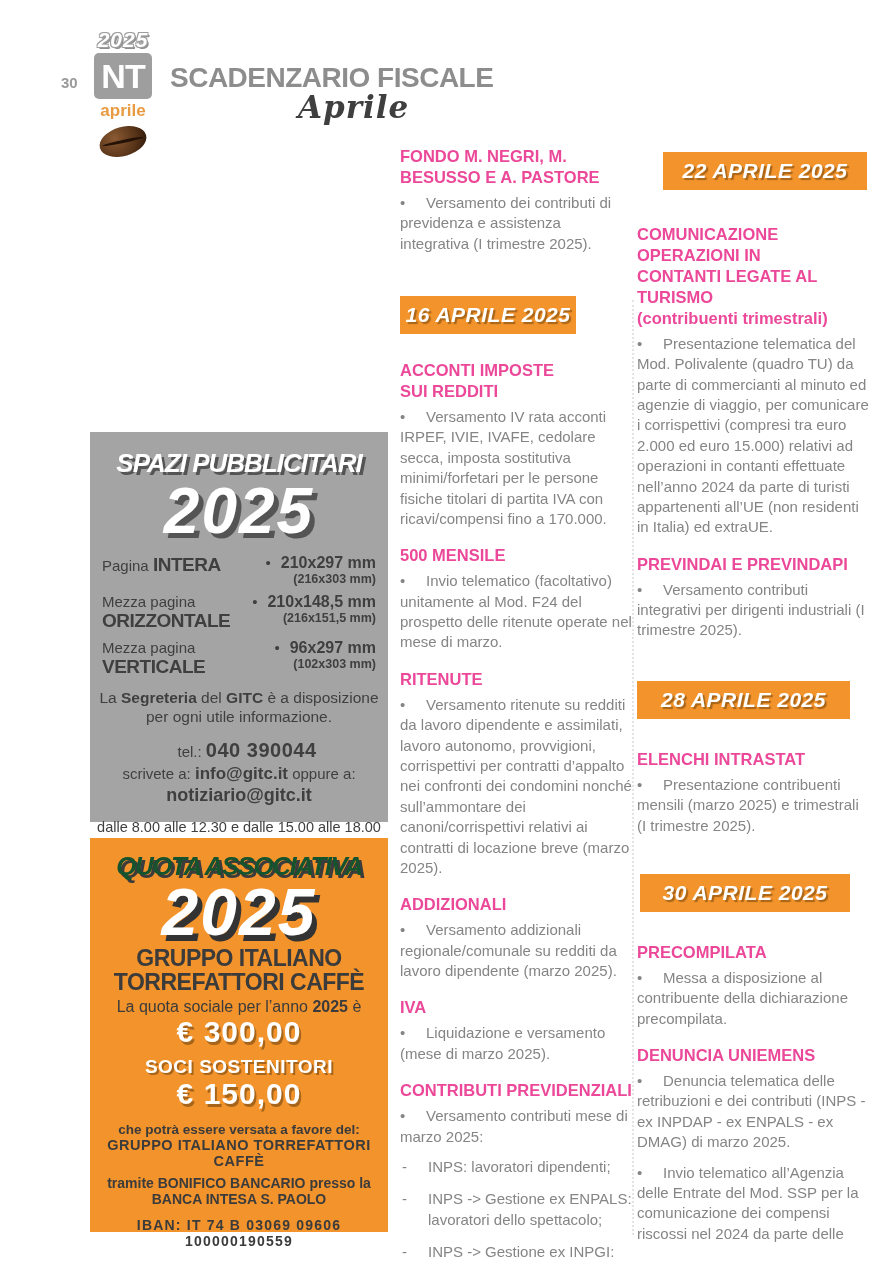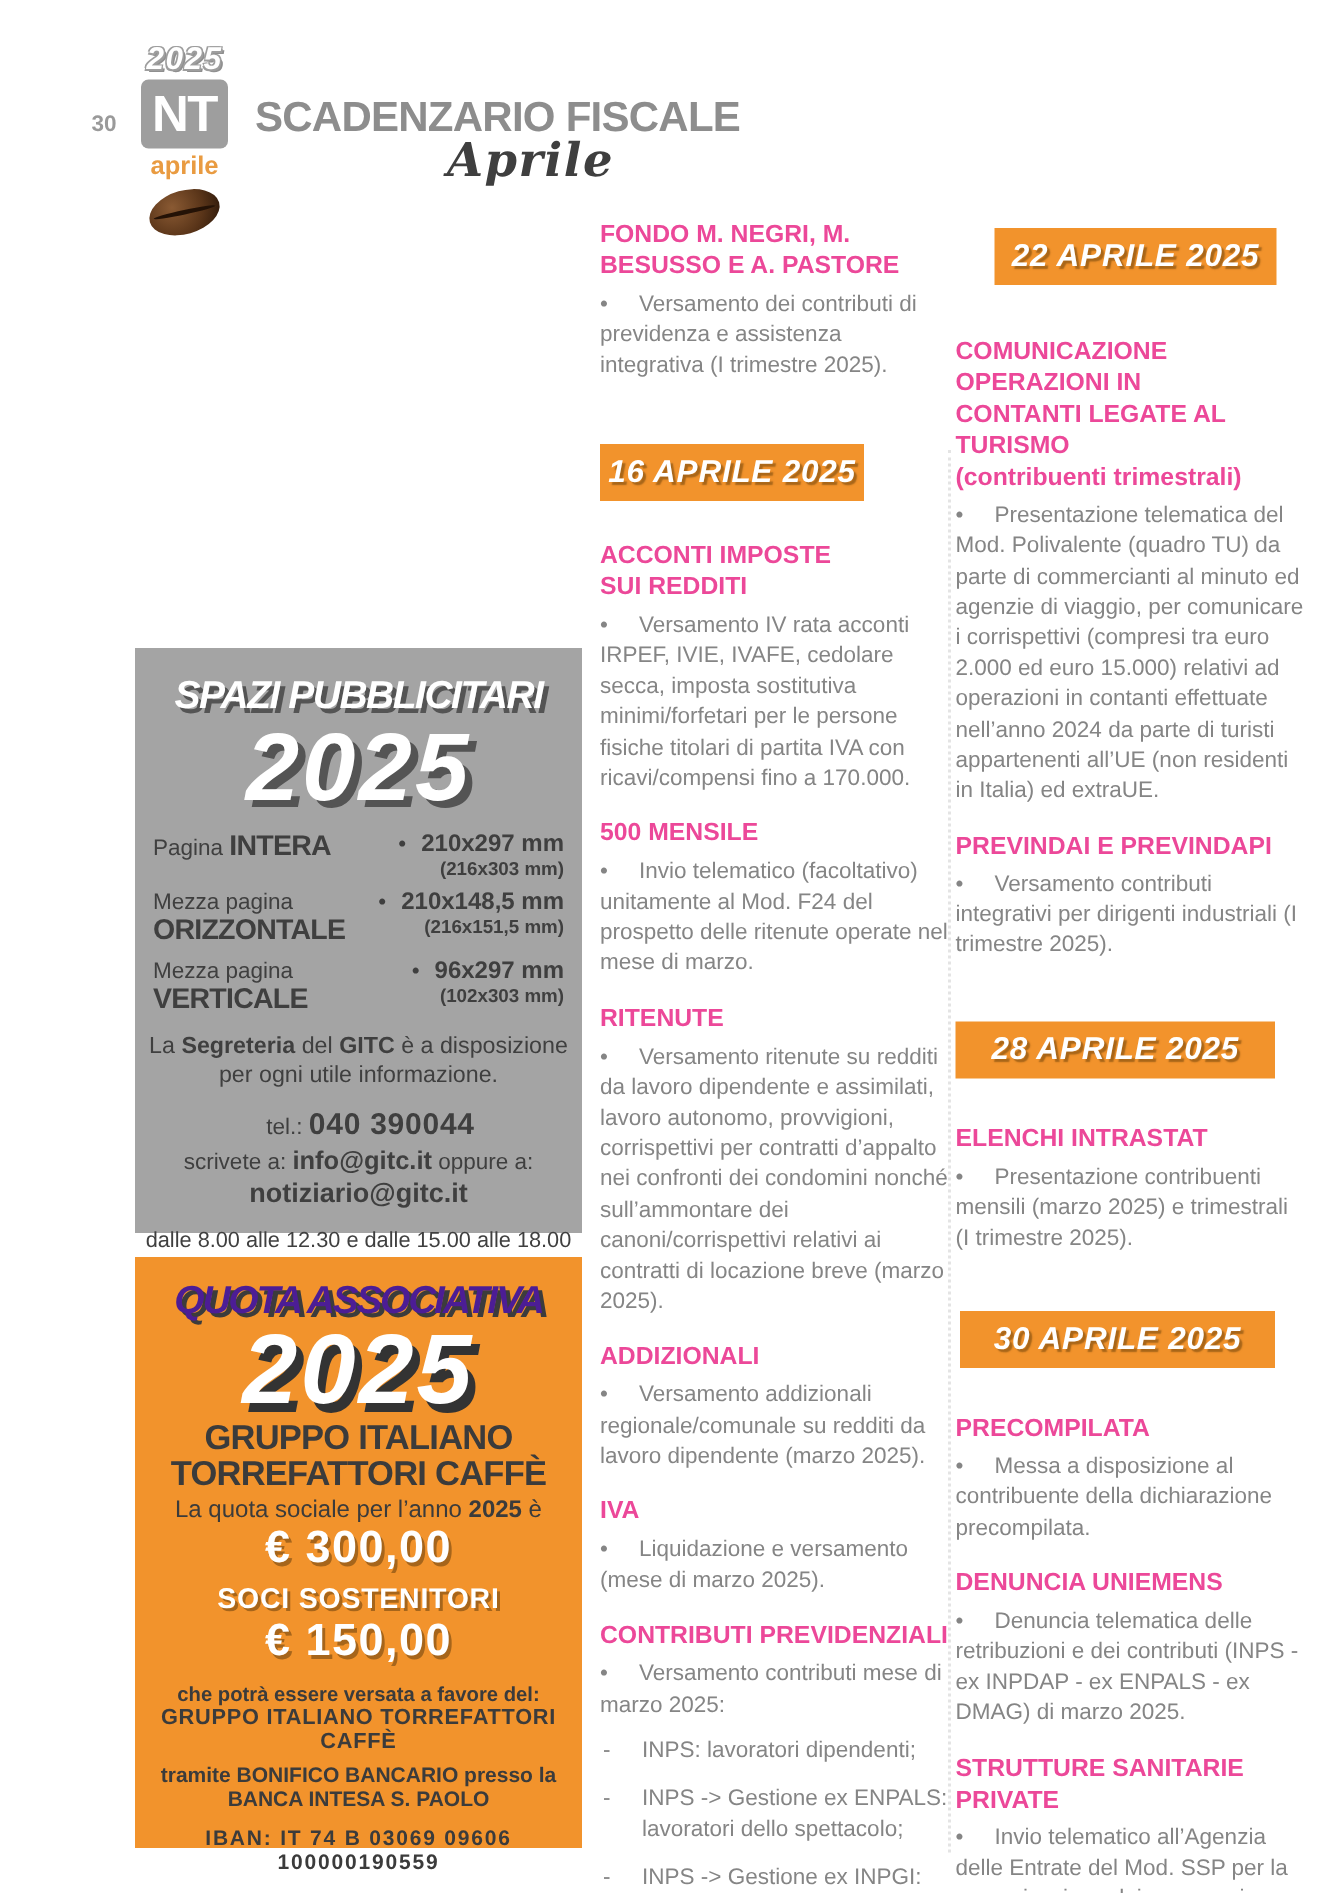--- a/index.html
+++ b/index.html
@@ -70,41 +70,41 @@
   .ad-mail{font-size:15px;margin-top:2px;}
   .ad-mail b{font-size:17px;}
   .ad-mail2{font-size:18px;font-weight:bold;margin-top:1px;}
   .ad-hours{margin-top:13px;font-size:14.5px;}
   .ad-cell{font-size:15px;margin-top:1px;}
   .ad-cell b{font-size:20px;letter-spacing:1px;}
 
   
   .quotabox{position:absolute;left:90px;top:838px;width:298px;height:394px;background:#f2932c;
     text-align:center;color:#3b3b3b;}
-  .q-title{margin-top:13px;font-size:26px;font-weight:900;font-style:italic;color:#4c1d95;
+  .q-title{margin-top:13px;font-size:26px;font-weight:900;font-style:italic;color:#14532d;
     letter-spacing:-1.5px;text-shadow:3px 3px 0 #3c3c3c;}
   .q-year{font-size:66px;font-weight:900;font-style:italic;color:#fff;line-height:0.92;
     letter-spacing:2px;text-shadow:5px 6px 0 #333;}
   .q-group{font-size:23px;font-weight:900;line-height:1.04;letter-spacing:-0.5px;margin-top:4px;}
   .q-intro{font-size:16px;margin-top:3px;}
   .q-soci{margin-top:9px;font-size:19px;font-weight:900;color:#fff;letter-spacing:0.5px;
     text-shadow:2px 2px 0 rgba(90,55,10,0.5);}
   .q-amt{font-size:30px;font-weight:900;color:#fff;letter-spacing:1px;line-height:1.05;
     text-shadow:2px 3px 0 rgba(90,55,10,0.5);}
   .q-note1{margin-top:12px;font-size:13.5px;font-weight:bold;}
   .q-note2{font-size:14.5px;font-weight:900;letter-spacing:0.5px;}
   .q-note3{margin-top:6px;font-size:14px;font-weight:bold;line-height:1.2;}
   .q-iban{margin-top:9px;font-size:14px;font-weight:900;letter-spacing:1.2px;}
 
   
   .col2{left:400px;top:146px;width:232px;}
   .col2 .datebox{width:176px;margin-top:42px;}
   .col2 h3.narrow{width:185px;}
   .col3{left:637px;top:152px;width:233px;}
-  .col3 .db22{width:188px;margin-left:26px;}
+  .col3 .db22{width:204px;margin-left:26px;}
   .col3 .db28{width:213px;margin-left:0;margin-top:40px;}
   .col3 .db30{width:210px;margin-left:3px;margin-top:38px;}
   .col3 h3.first{margin-top:34px;}
   .col3 h3.narrow{width:212px;}
 </style>
 </head>
 <body>
 
 <div class="page">
 
@@ -240,17 +240,16 @@
     <p class="bullet">Presentazione contribuenti mensili (marzo 2025) e trimestrali (I trimestre 2025).</p>
 
     <div class="datebox db30">30 APRILE 2025</div>
 
     <h3 style="margin-top:30px;">PRECOMPILATA</h3>
     <p class="bullet">Messa a disposizione al contribuente della dichiarazione precompilata.</p>
 
     <h3>DENUNCIA UNIEMENS</h3>
     <p class="bullet">Denuncia telematica delle retribuzioni e dei contributi (INPS - ex INPDAP - ex ENPALS - ex DMAG) di marzo 2025.</p>
 
-    <h3>STRUTTURE SANITARIE PRIVATE</h3>
     <p class="bullet">Invio telematico all’Agenzia delle Entrate del Mod. SSP per la comunicazione dei compensi riscossi nel 2024 da parte delle</p>
   </div>
 
 </div>
 
 </body></html>

